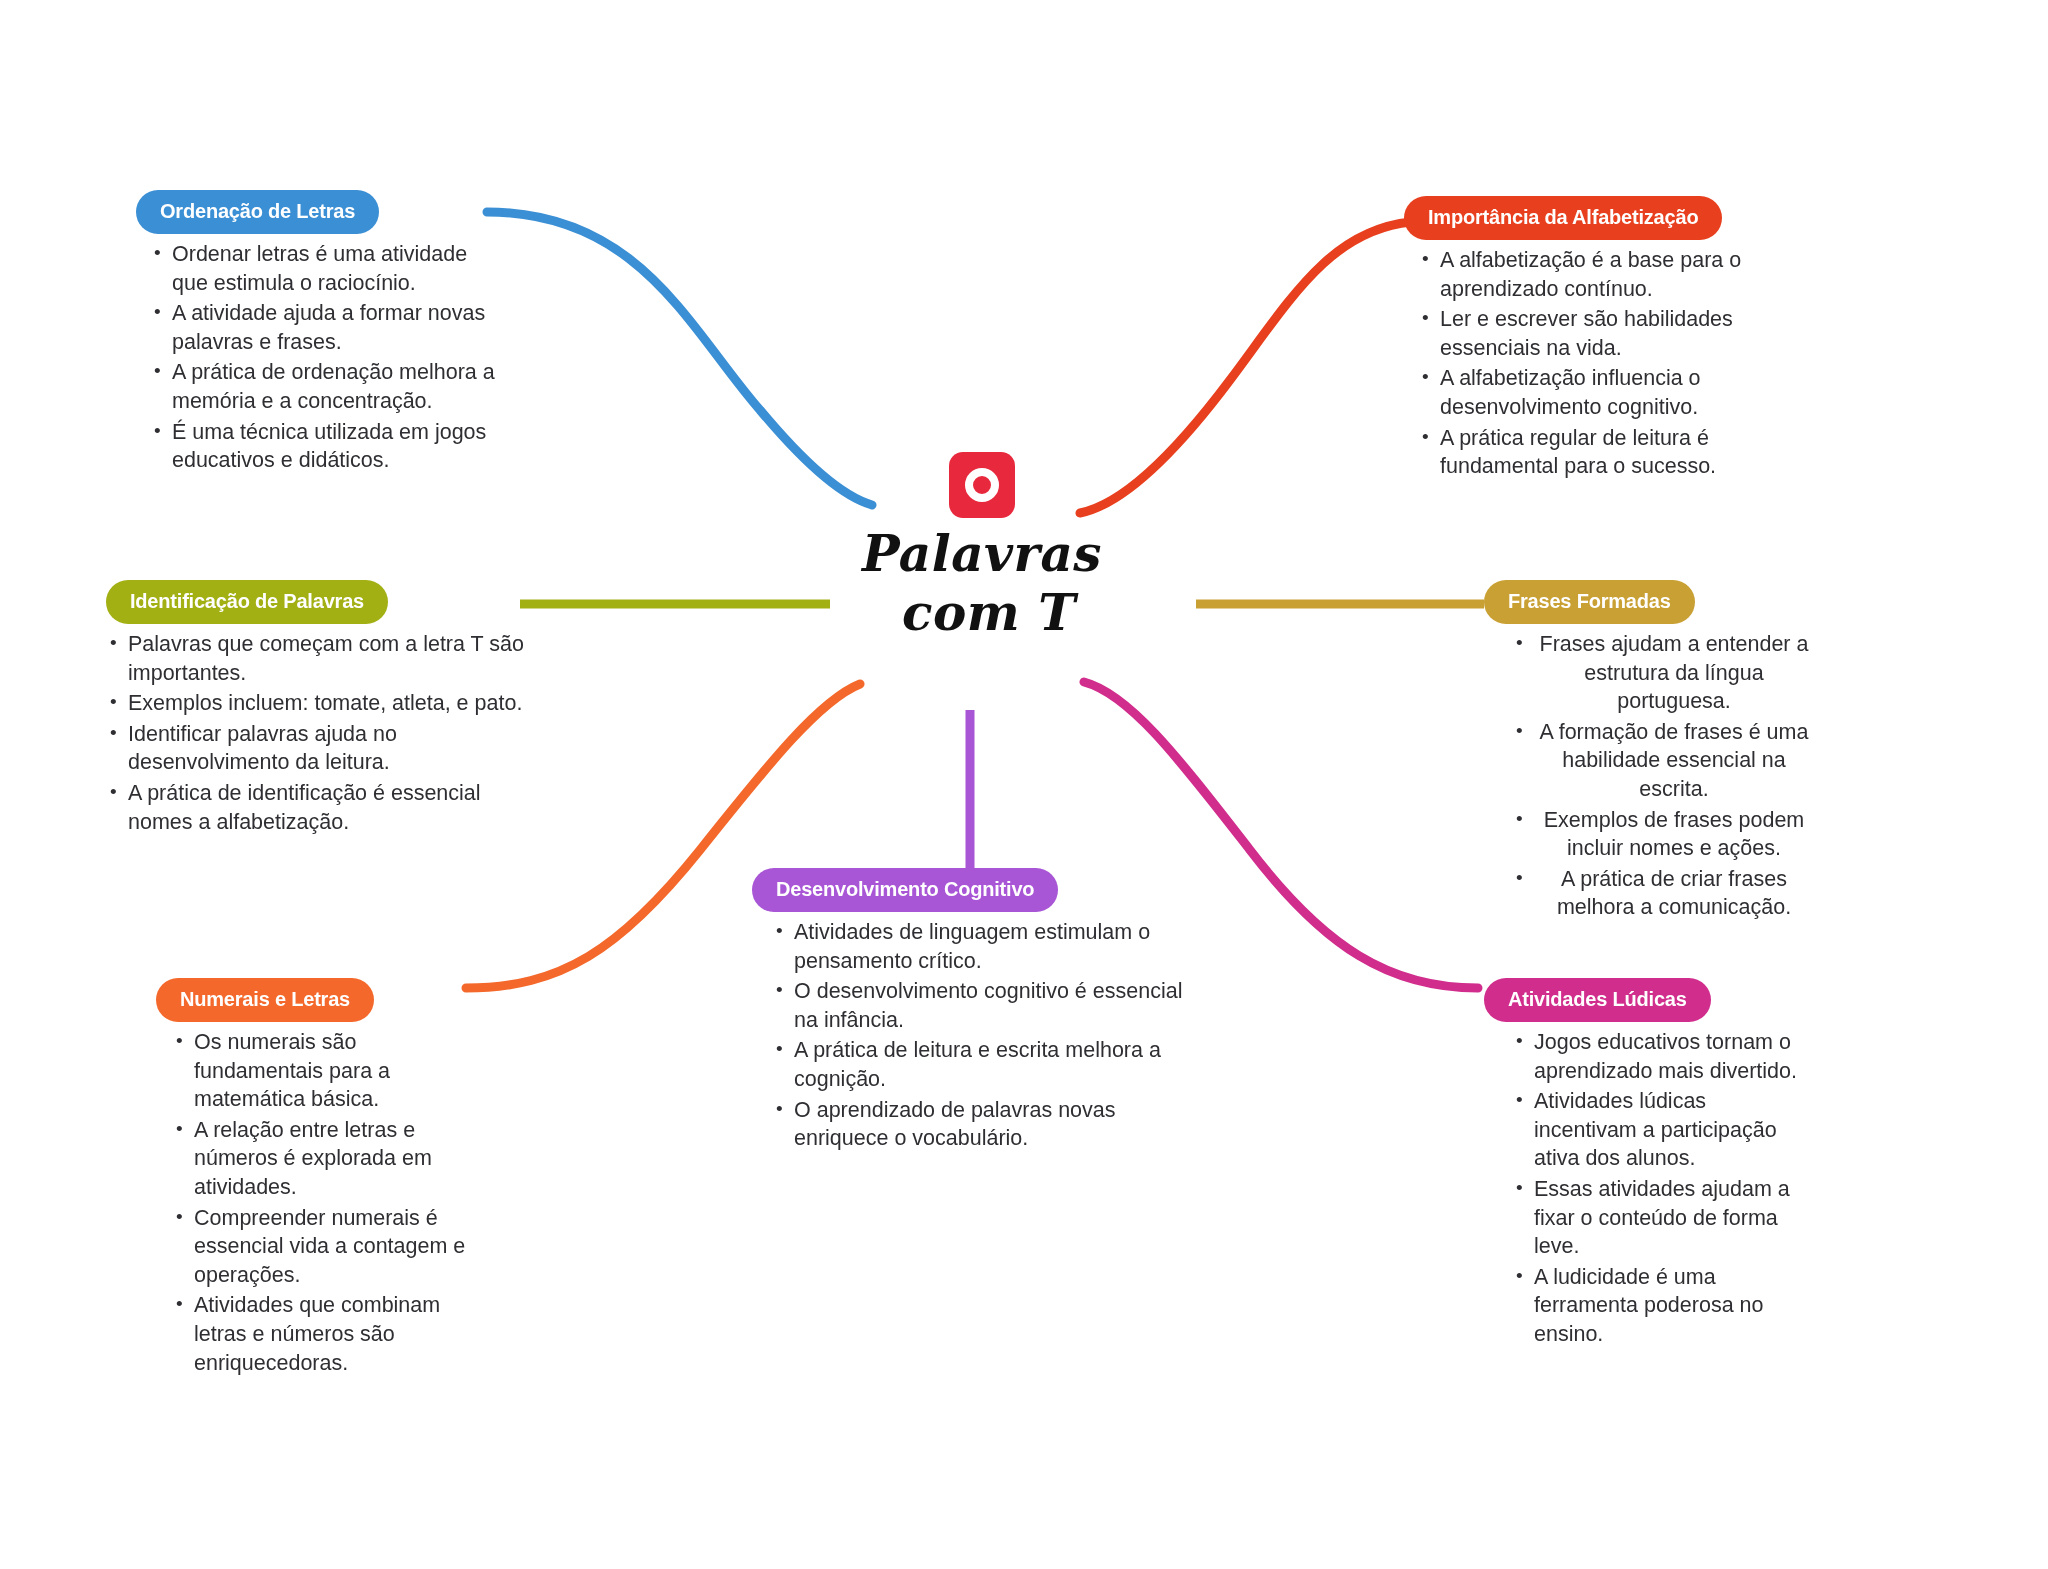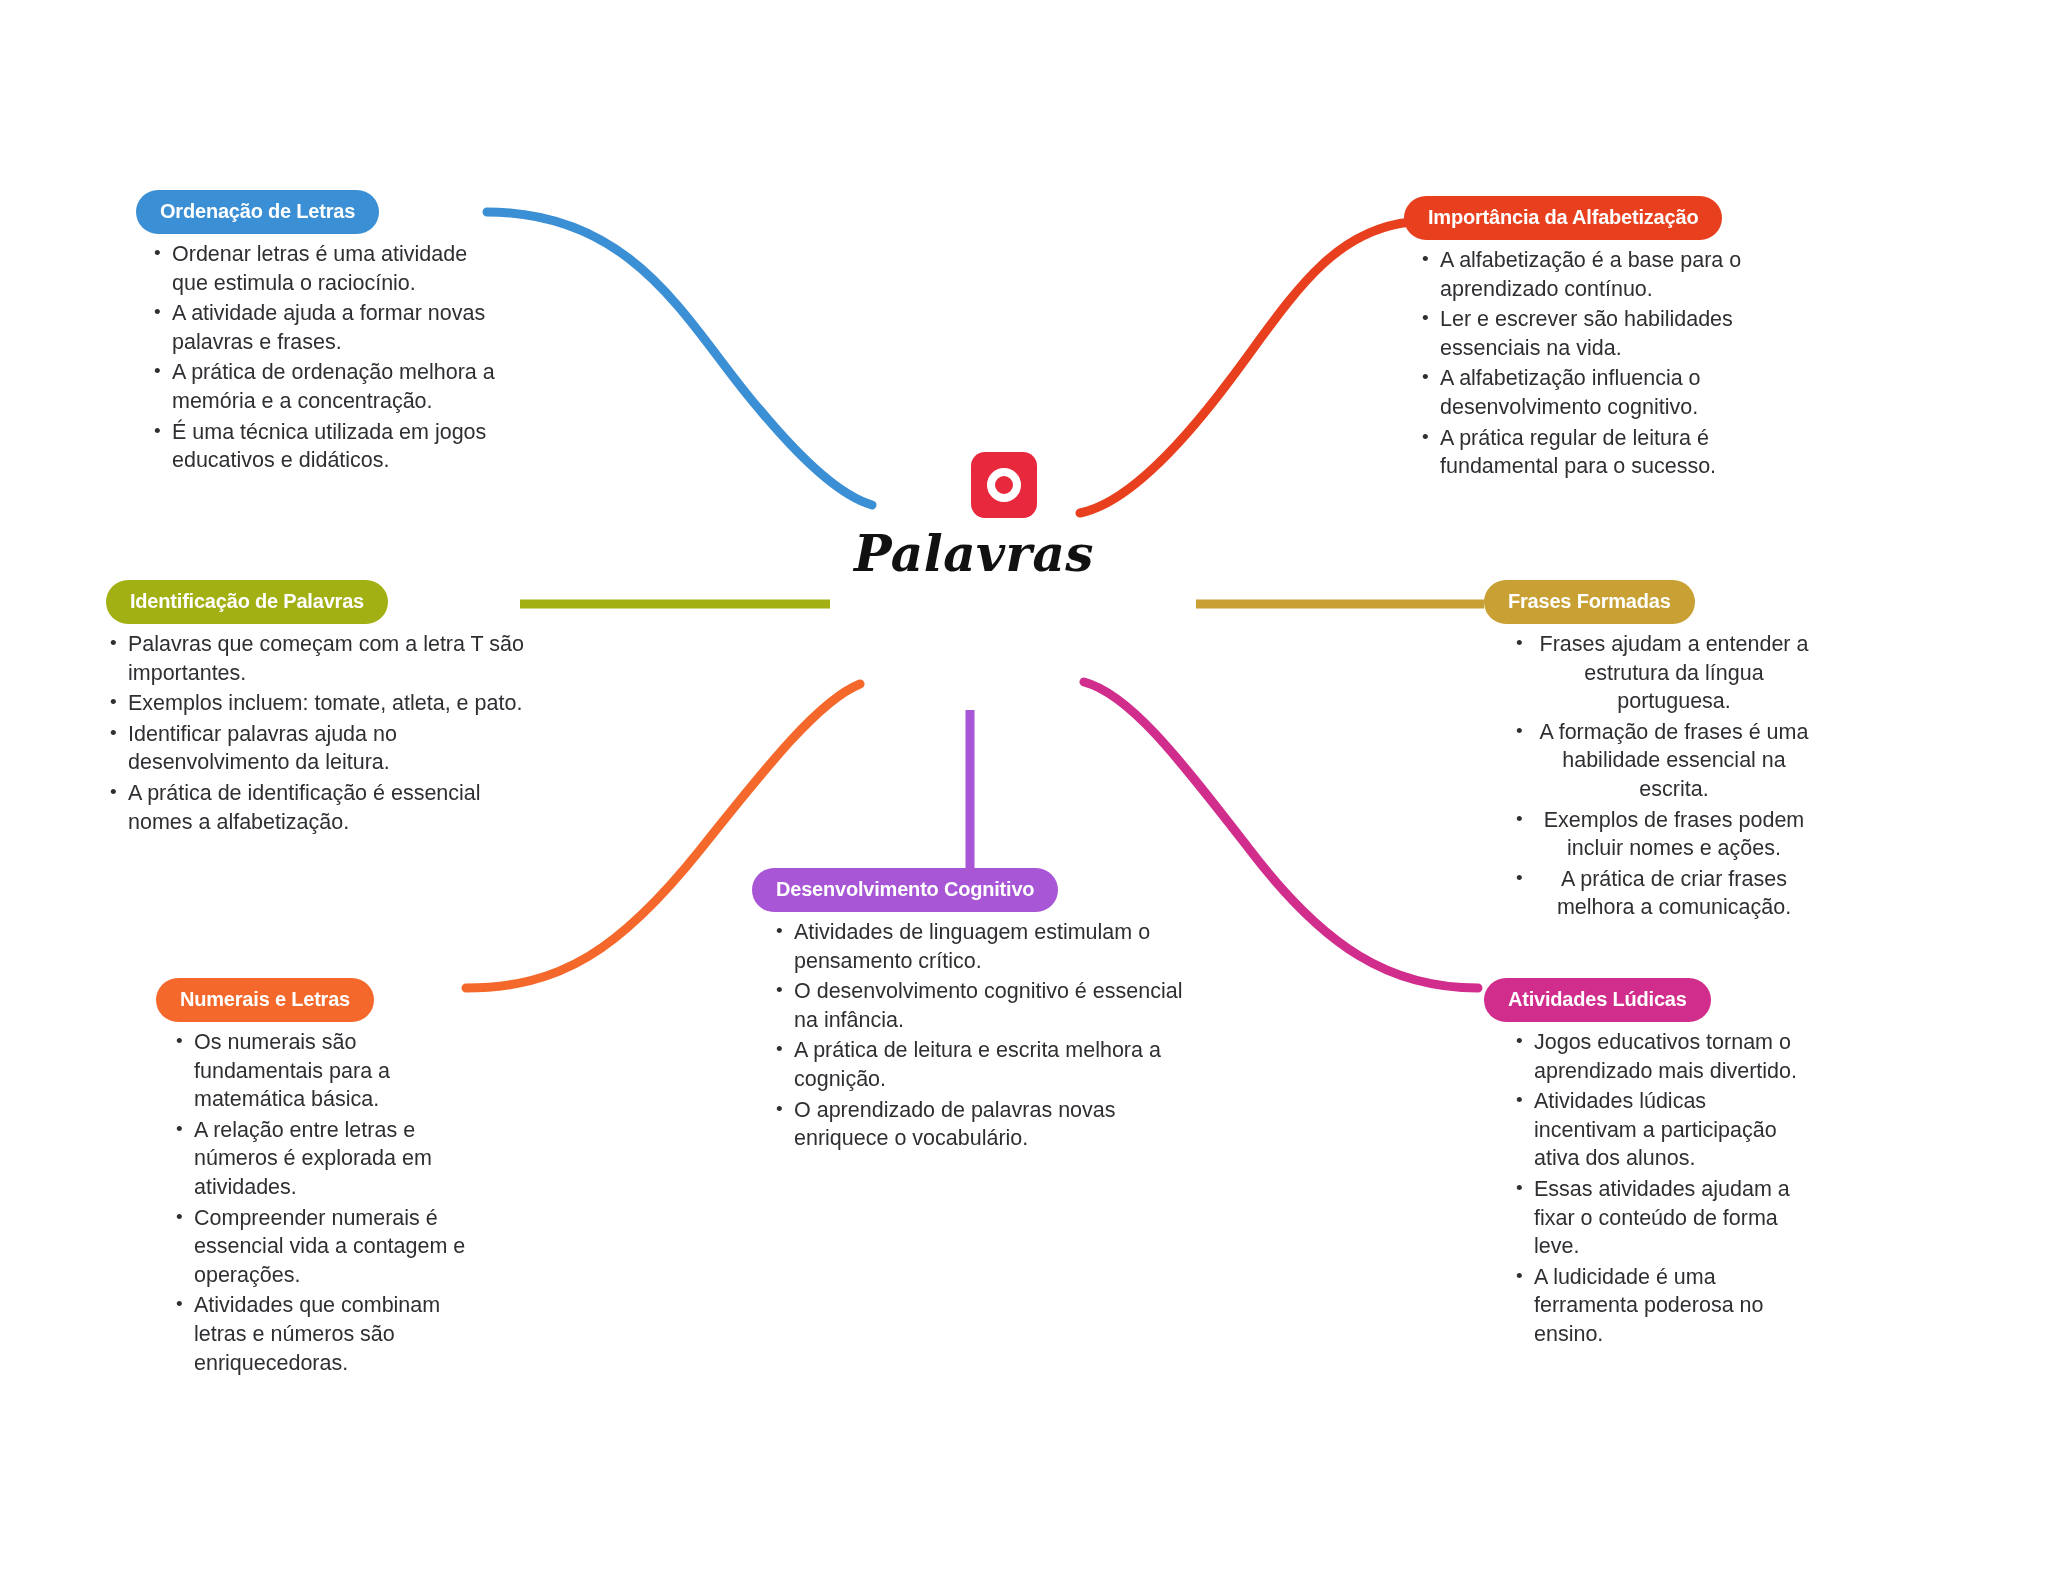--- a/index.html
+++ b/index.html
@@ -28,23 +28,24 @@
     left: 0;
     top: 0;
     width: 2048px;
     height: 1569px;
     pointer-events: none;
   }
 
   
   .center-node {
     position: absolute;
-    left: 854px;
+    left: 832px;
     top: 452px;
     width: 300px;
+    text-align: center;
   }
   .center-logo {
     width: 66px;
     height: 66px;
     margin: 0 auto;
     border-radius: 14px;
     background: #e8283c;
     display: flex;
     align-items: center;
     justify-content: center;
@@ -154,20 +155,21 @@
 
     <path d="M 1084 682 C 1130 694 1180 760 1250 850 C 1325 948 1390 988 1478 988" fill="none" stroke="#D12D8C" stroke-width="9" stroke-linecap="round"></path>
   </svg>
 
   <div class="center-node">
     <div class="center-logo">
       <div class="ring"></div>
     </div>
     <div class="center-title">
       <span>Palavras</span>
+      <span class="line2">com T</span>
     </div>
   </div>
 
   <div class="branch" id="branch-ordenacao">
     <div class="pill-row">
       <div class="pill" style="background:#3B8FD4">Ordenação de Letras</div>
     </div>
     <ul class="bullets">
       <li>Ordenar letras é uma atividade que estimula o raciocínio.</li>
       <li>A atividade ajuda a formar novas palavras e frases.</li>

